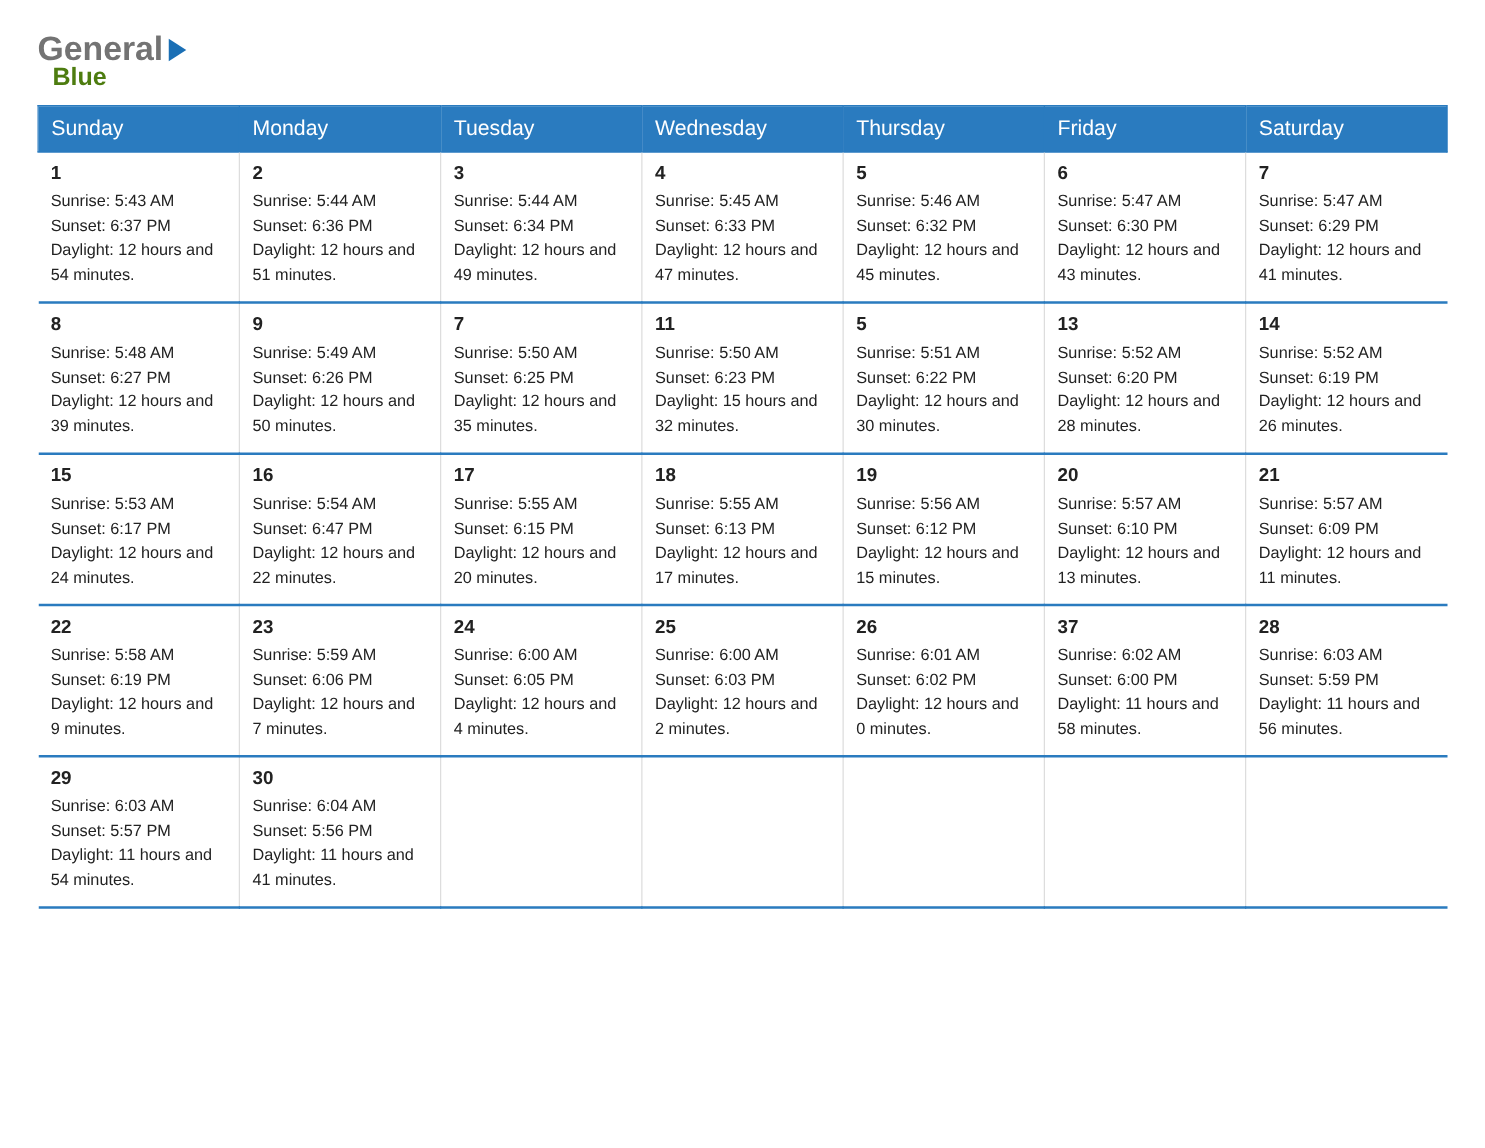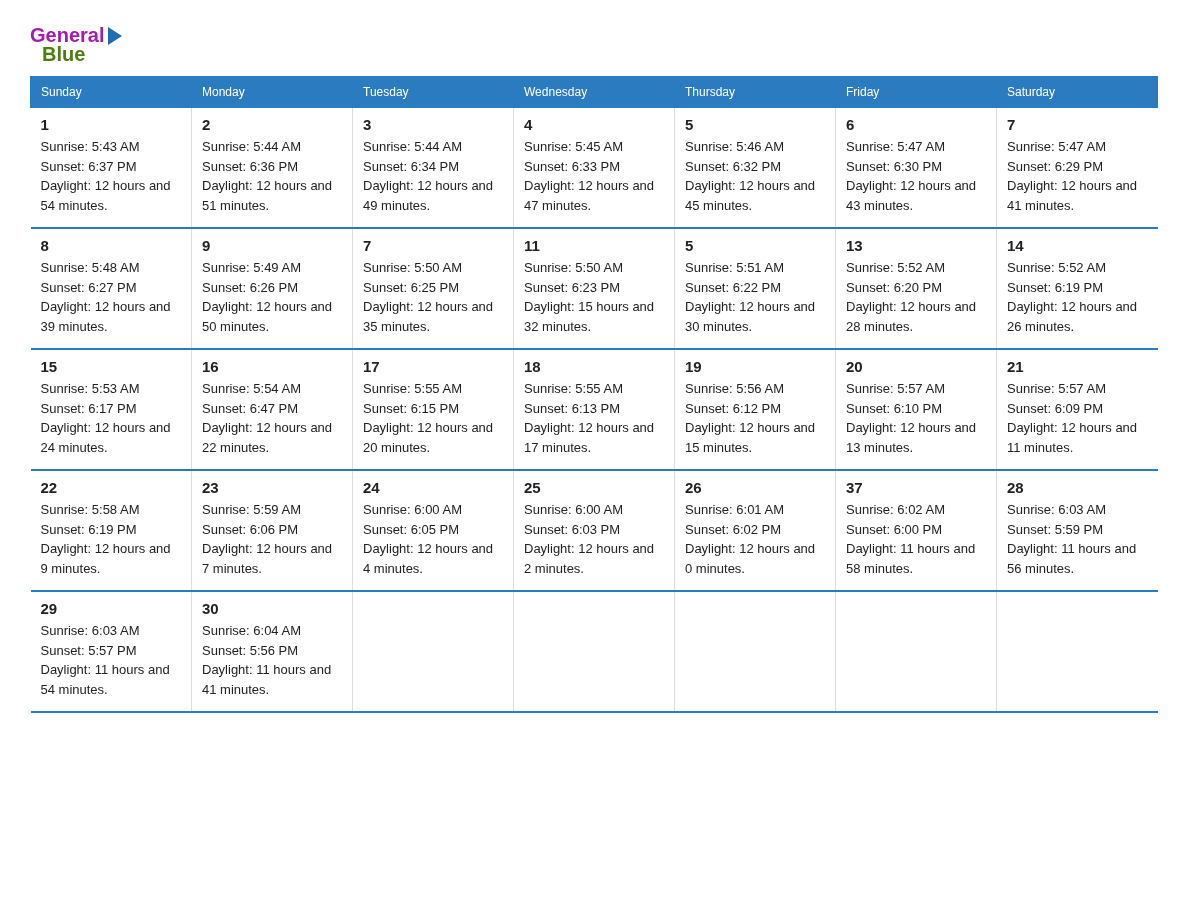--- a/index.html
+++ b/index.html
@@ -33,21 +33,21 @@
     .calendar {
       width: 100%;
       border-collapse: collapse;
       margin-top: 10px;
     }
     .calendar thead tr {
       background: #2a7bbf;
     }
     .calendar thead th {
       color: #fff;
-      font-size: 12px;
+      font-size: 17px;
       font-weight: normal;
       padding: 8px 10px;
       text-align: left;
       border: 1px solid #2a7bbf;
     }
     .calendar tbody tr {
       border-bottom: 2px solid #2a7bbf;
     }
     .calendar tbody td {
       vertical-align: top;
@@ -90,21 +90,21 @@
       margin-top: -4px;
       padding-left: 2px;
     }
   </style>
 </head>
 <body>
 
 <div class="header-row">
   <div class="logo-container">
     <div class="logo-row1">
-      <span style="font-size:20px;font-weight:bold;color:#a21caf;">General</span>
+      <span style="font-size:27px;font-weight:bold;color:#737373;">General</span>
       <div style="display:flex;flex-direction:column;margin-left:2px;">
         <div style="width:0;height:0;border-left:14px solid #1a6fb5;border-top:9px solid transparent;border-bottom:9px solid transparent;margin-left:2px;"></div>
       </div>
     </div>
     <div class="logo-row2">
       <span style="font-size:20px;font-weight:bold;color:#4d7c0f;margin-left:10px;">Blue</span>
     </div>
   </div>
   <div class="title-block">
     <div class="month-title"></div>

